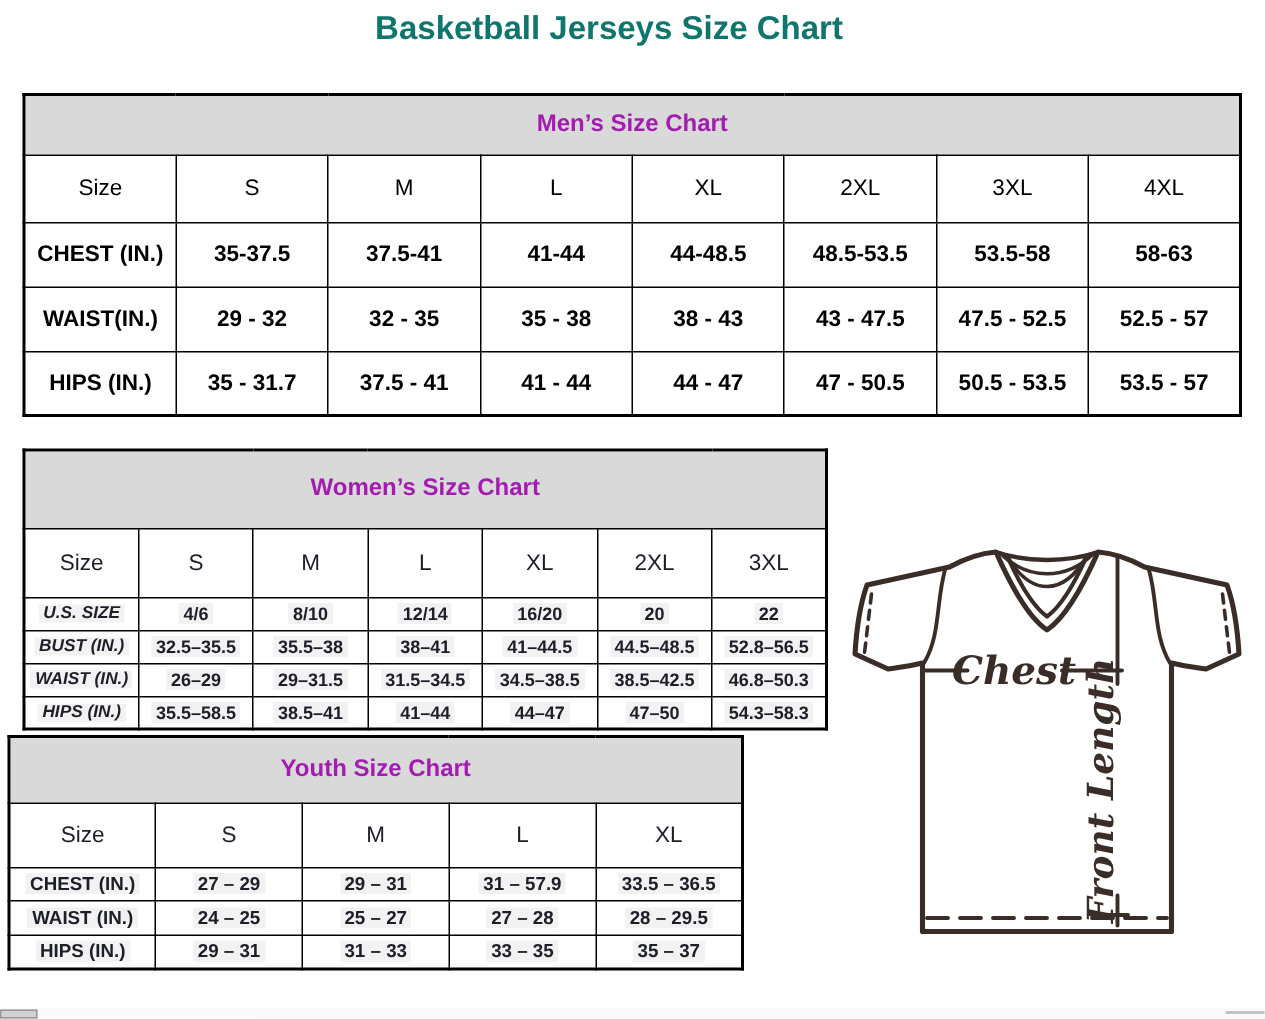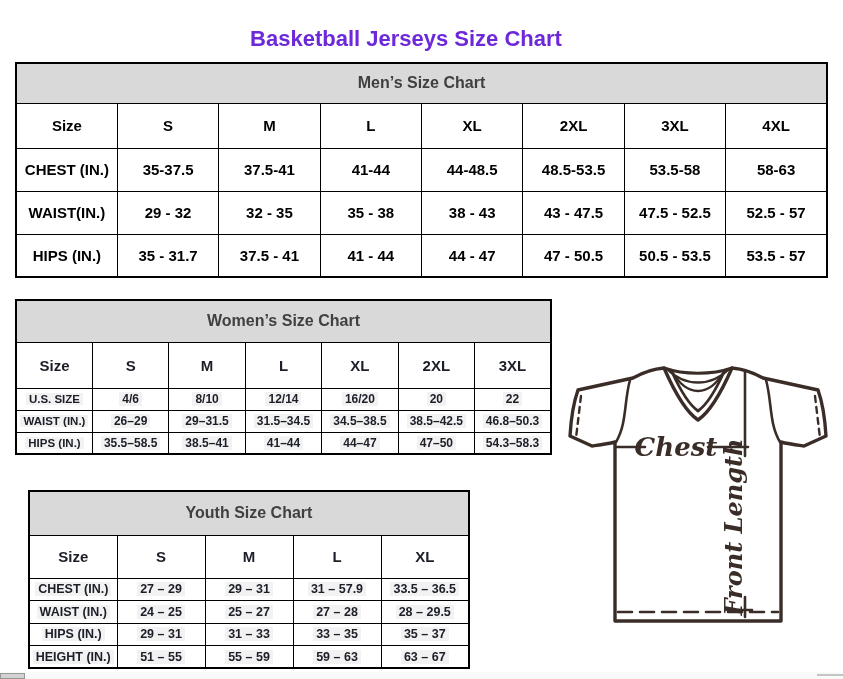--- a/index.html
+++ b/index.html
@@ -2,54 +2,54 @@
 <html style="--header-band: #d9d9d9; --table-border: #000000; --women-youth-text: #1c1e28; --jersey-line: #3a2d28; --scrollbar-track: #fafafa; --scrollbar-thumb: #d2d2d2;"><head>
 <meta charset="utf-8">
 <style>
   html,body{margin:0;padding:0;}
   body{
     width:843px;height:679px;background:#ffffff;position:relative;overflow:hidden;
     font-family:"Liberation Sans",sans-serif;color:#000;
   }
   .page-title{
     position:absolute;top:6px;left:0;width:812px;text-align:center;
-    font-size:22px;font-weight:bold;letter-spacing:0;color:#6d28d9;margin-top:20px;
+    font-size:22px;font-weight:bold;letter-spacing:0;color:#0f766e;
   }
   table.size-table{
     position:absolute;border-collapse:collapse;table-layout:fixed;
     background:#fff;border:2px solid var(--table-border,#000);
   }
   table.size-table td{
     border:1px solid var(--table-border,#000);
     text-align:center;vertical-align:middle;padding:0;overflow:hidden;white-space:nowrap;
   }
   tr.band td{
     background:var(--header-band,#d9d9d9);
-    font-weight:bold;font-size:16px;color:#404040;margin-top:41px;
-  }
-  tr.cols td{font-weight:bold;}
+    font-weight:bold;font-size:16px;color:#a21caf;margin-top:41px;
+  }
+  tr.cols td{font-weight:normal;}
   tr.datarow td{font-weight:bold;}
 
   
   .men{left:15px;top:62px;width:813px;}
   .men tr.band{height:40px;}
   .men tr.cols{height:45px;font-size:15px;}
   .men tr.datarow{height:43px;font-size:15px;}
   .men td.first{width:118px;}
 
   
   .women{left:15px;top:299px;width:537px;color:var(--women-youth-text,#1c1e28);}
-  .women tr.band{height:42px;}
+  .women tr.band{height:52px;}
   .women tr.cols{height:46px;font-size:15px;}
   .women tr.datarow{height:22px;font-size:12px;}
   .women td.first{width:92px;}
-  .women tr.datarow td.first{font-size:11.5px;}
-
-  
-  .youth{left:28px;top:490px;width:442px;color:var(--women-youth-text,#1c1e28);}
+  .women tr.datarow td.first{font-size:11.5px;font-style:italic;}
+
+  
+  .youth{left:5px;top:490px;width:491px;color:var(--women-youth-text,#1c1e28);}
   .youth tr.band{height:44px;}
   .youth tr.cols{height:43px;font-size:15px;}
   .youth tr.datarow{height:22.5px;font-size:12.5px;}
   .youth td.first{width:120px;}
 
   .women tr.datarow span,.youth tr.datarow span{
     background:#f2f2f2;padding:0 3px;
   }
 
   .jersey-wrap{position:absolute;left:548px;top:356px;width:290px;height:278px;}
@@ -134,20 +134,29 @@
       <tr class="datarow">
         <td class="first"><span>U.S. SIZE</span></td>
         <td><span>4/6</span></td>
         <td><span>8/10</span></td>
         <td><span>12/14</span></td>
         <td><span>16/20</span></td>
         <td><span>20</span></td>
         <td><span>22</span></td>
       </tr>
       <tr class="datarow">
+        <td class="first"><span>BUST (IN.)</span></td>
+        <td><span>32.5–35.5</span></td>
+        <td><span>35.5–38</span></td>
+        <td><span>38–41</span></td>
+        <td><span>41–44.5</span></td>
+        <td><span>44.5–48.5</span></td>
+        <td><span>52.8–56.5</span></td>
+      </tr>
+      <tr class="datarow">
         <td class="first"><span>WAIST (IN.)</span></td>
         <td><span>26–29</span></td>
         <td><span>29–31.5</span></td>
         <td><span>31.5–34.5</span></td>
         <td><span>34.5–38.5</span></td>
         <td><span>38.5–42.5</span></td>
         <td><span>46.8–50.3</span></td>
       </tr>
       <tr class="datarow">
         <td class="first"><span>HIPS (IN.)</span></td>
@@ -187,27 +196,20 @@
         <td><span>27 – 28</span></td>
         <td><span>28 – 29.5</span></td>
       </tr>
       <tr class="datarow">
         <td class="first"><span>HIPS (IN.)</span></td>
         <td><span>29 – 31</span></td>
         <td><span>31 – 33</span></td>
         <td><span>33 – 35</span></td>
         <td><span>35 – 37</span></td>
       </tr>
-      <tr class="datarow">
-        <td class="first"><span>HEIGHT (IN.)</span></td>
-        <td><span>51 – 55</span></td>
-        <td><span>55 – 59</span></td>
-        <td><span>59 – 63</span></td>
-        <td><span>63 – 67</span></td>
-      </tr>
     </tbody>
   </table>
 
 <div class="jersey-wrap">
   <svg width="290" height="278" viewBox="0 0 290 278">
     <g fill="none" stroke="currentColor" stroke-linecap="round" stroke-linejoin="round">
 
       <path stroke-width="3.4" d="M116,12 C104,13 94,17 85,22 L30,34 C25,48 23,63 22,80 L44,90 C51,89 59,88 67,86 L67,265 L233,265 L233,86 C241,88 249,89 256,90 L278,80 C277,63 275,48 270,34 L215,22 C206,17 196,13 184,12 C173,37 162,56 150,64 C138,56 127,37 116,12 Z"></path>
 
       <path stroke-width="3" d="M116,12 C136,19 164,19 184,12"></path>

